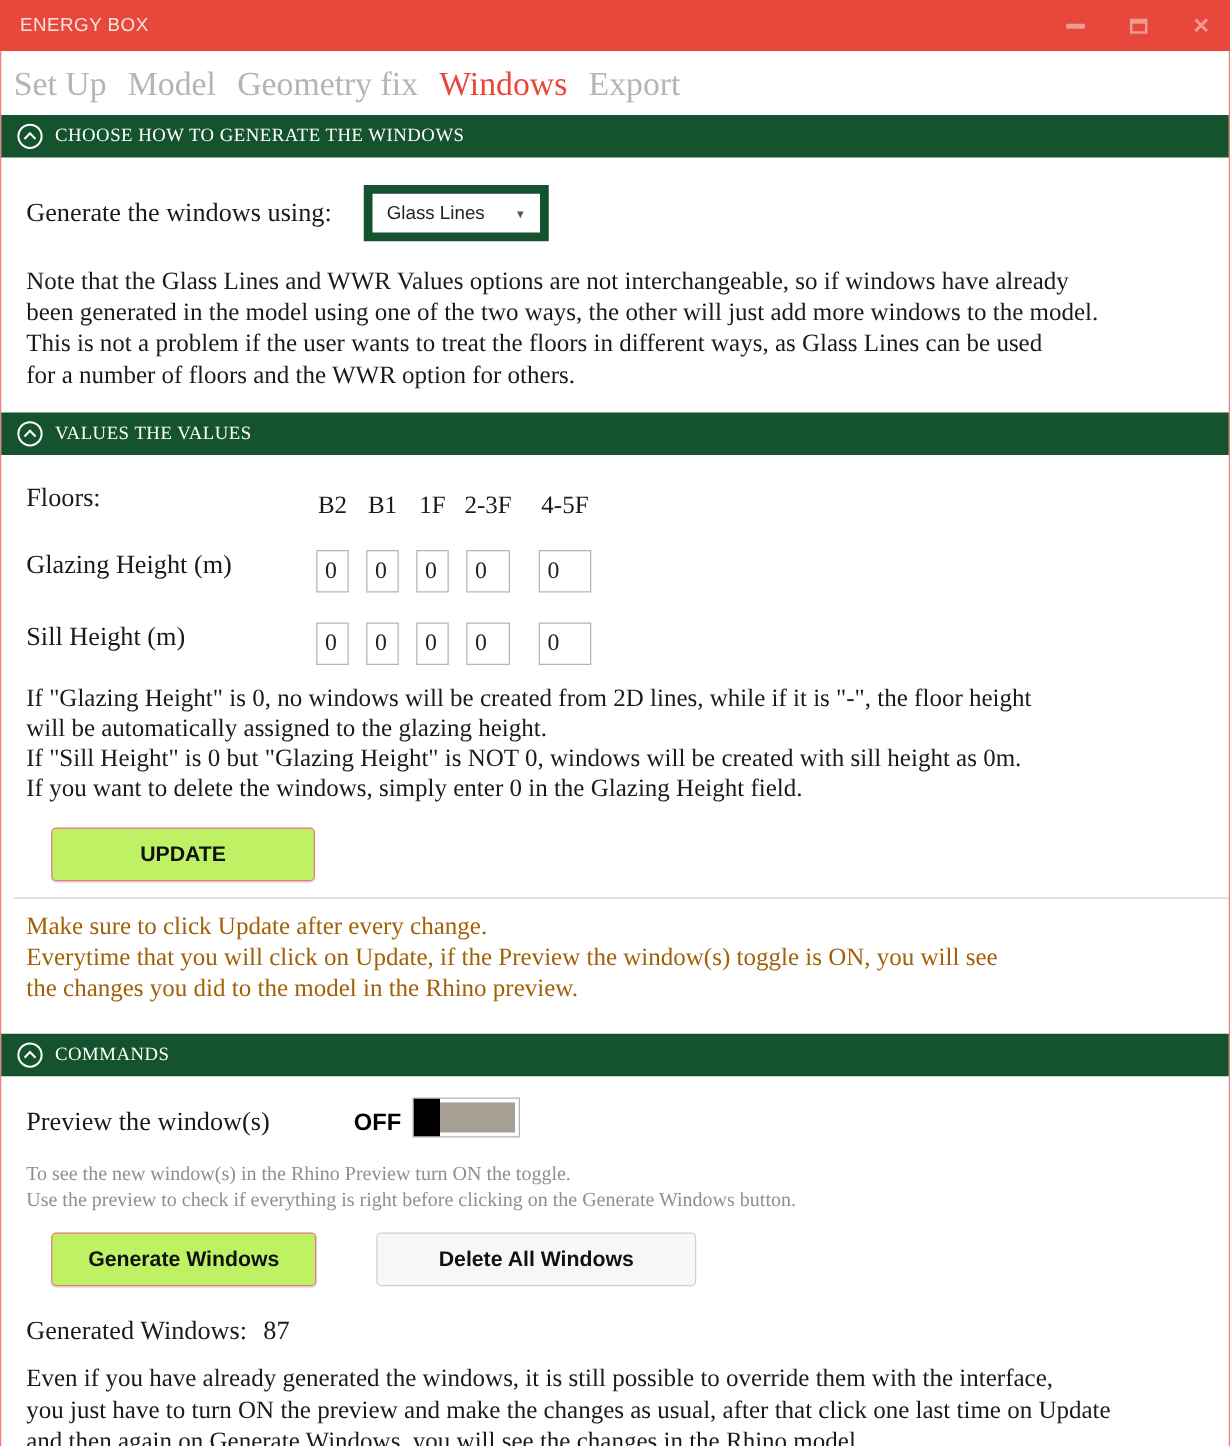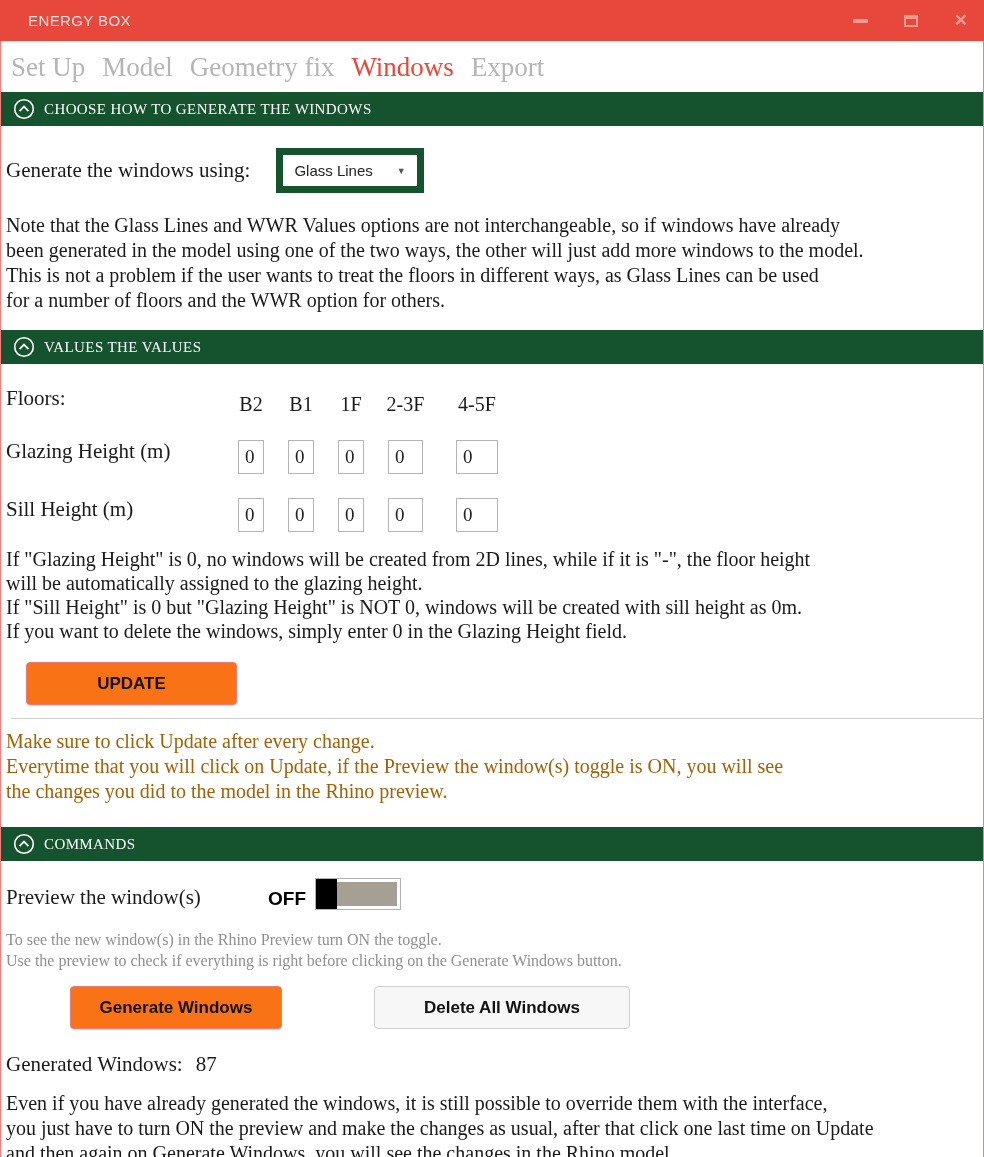--- a/index.html
+++ b/index.html
@@ -6,21 +6,21 @@
   html,body { background:#ffffff; }
   body {
     width:984px; height:1157px;
     font-family:"Liberation Serif", serif;
     color:#1a1a1a;
     overflow:hidden;
   }
   .titlebar {
     height:41px; background:#e8473c;
     display:flex; align-items:center; justify-content:space-between;
-    padding:0 16px 0 28px;
+    padding:0 16px 0 16px;
   }
   .title {
     color:#f6e2df; font-family:"Liberation Sans", sans-serif;
     font-size:15px; letter-spacing:.4px;
   }
   .win-controls { display:flex; align-items:center; gap:36px; }
   .win-btn { cursor:pointer; display:flex; align-items:center; justify-content:center; }
   .glyph-min { width:15px; height:4px; background:#ef9a92; border-radius:1px; }
   .glyph-max { width:14px; height:12px; border:2px solid #ef9a92; border-top-width:4px; }
   .glyph-close { color:#ef9a92; font-family:"Liberation Sans", sans-serif; font-weight:bold; font-size:17px; line-height:1; }
@@ -39,56 +39,56 @@
   .tab.active { color:#e8473c; }
 
   .section-header {
     background:#14532d; height:34px;
     display:flex; align-items:center; gap:9px;
     padding:0 12px; color:#fff; cursor:pointer;
   }
   .section-header .hdr-label { font-size:15px; letter-spacing:.4px; }
   .chevron-circle { display:flex; }
 
-  .pad { padding:0 5px; }
+  .pad { padding:0 20px; }
 
   .gen-row { display:flex; align-items:center; gap:26px; margin-top:22px; font-size:21px; }
   .dropdown {
     font-family:"Liberation Sans", sans-serif; font-size:15px; color:#222;
     border:7px solid #14532d; background:#fff;
     padding:7px 11px; display:flex; align-items:center; gap:24px; cursor:pointer;
   }
   .dropdown .arrow { font-size:9px; color:#555; }
 
   .para { font-size:20px; line-height:25px; white-space:pre-line; }
   .note { margin:20px 0 17px; }
 
   .vrow { display:flex; align-items:center; margin-top:17px; }
   .vrow.tight { margin-top:12px; }
   .vlabel { width:232px; font-size:21px; }
-  .cells { display:flex; gap:24px; align-items:center;margin-top:12px; }
+  .cells { display:flex; gap:14px; align-items:center;margin-top:12px; }
   .fcell {
     font-size:20px; text-align:center; white-space:nowrap;
     display:flex; justify-content:center; flex-shrink:0;
   }
   .w1 { width:26px; } .w2 { width:26px; } .w3 { width:26px; }
   .w4 { width:35px; } .w5 { width:42px; margin-left:9px; }
   .val-input {
     height:34px; border:1px solid #b5b5b5; background:#fff;
     font-family:"Liberation Serif", serif; font-size:19px; color:#222;
     padding:0 2px 0 6px; width:100%;
   }
   .info { margin-top:15px; font-size:20px; line-height:24px; }
 
   .btn {
     font-family:"Liberation Sans", sans-serif; font-weight:bold; font-size:17px;
     color:#111; border-radius:4px; cursor:pointer;
-    display:flex; align-items:center; justify-content:center;margin-left:44px;
-  }
-  .btn-salmon { background:#f97316; border:1px solid #e härte57373; border:1px solid #ea7a7a; box-shadow:0 1px 1px rgba(0,0,0,.12); }
+    display:flex; align-items:center; justify-content:center;
+  }
+  .btn-salmon { background:#bef264; border:1px solid #e härte57373; border:1px solid #ea7a7a; box-shadow:0 1px 1px rgba(0,0,0,.12); }
   .update-btn { width:211px; height:43px; margin:19px 0 0 20px; }
 
   .divider { border:none; border-top:1px solid #cfcfcf; margin:13px 0 0 10px; }
 
   .warning { color:#a16207; margin:10px 0 23px;font-family:Liberation Serif, serif; }
 
   .preview-row { display:flex; align-items:flex-end; margin-top:17px; }
   .preview-label { width:262px; font-size:21px; }
   .off-label { font-family:"Liberation Sans", sans-serif; font-weight:bold; font-size:19px; margin-right:9px; color:#000; }
   .toggle { position:relative; width:86px; height:32px; border:1px solid #b3b3b3; background:#fff; cursor:pointer; }

